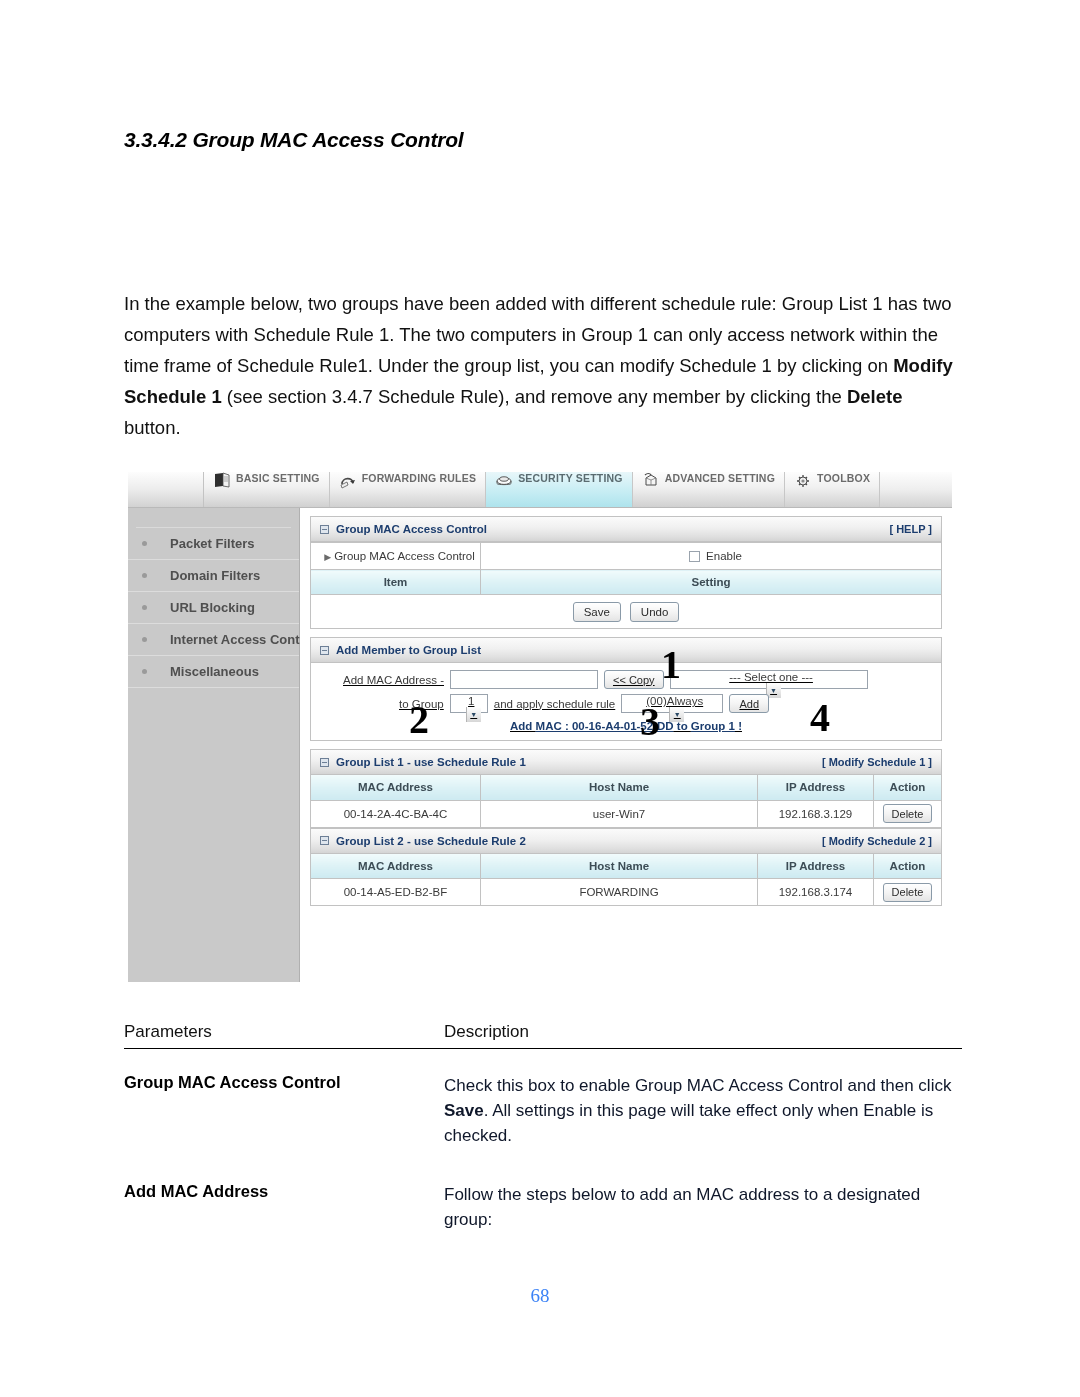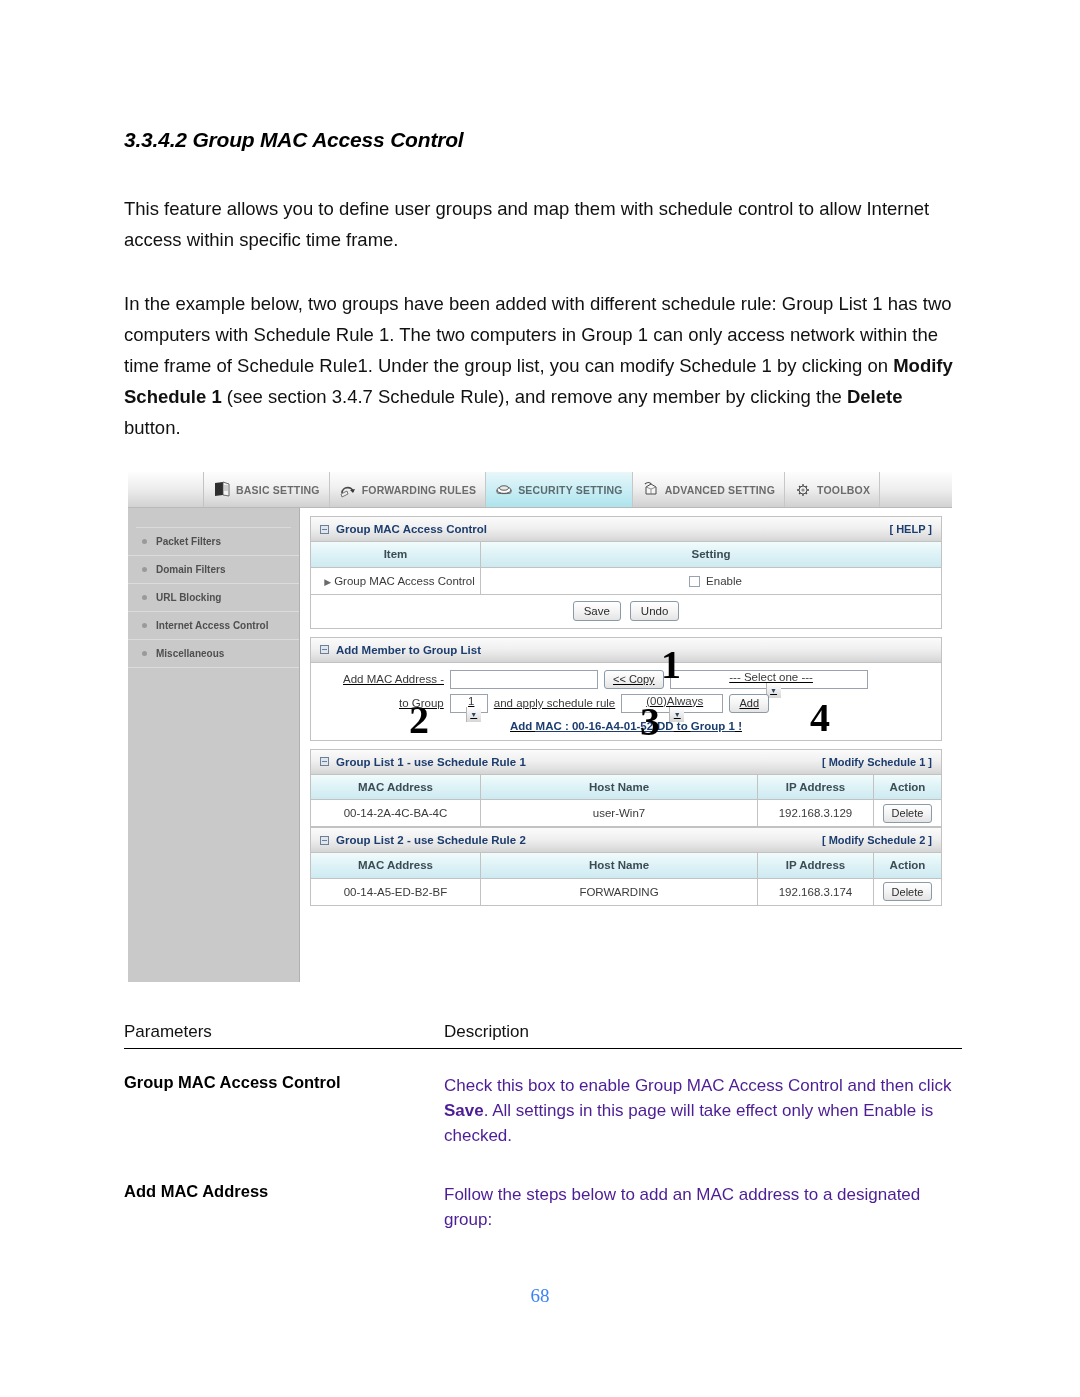--- a/index.html
+++ b/index.html
@@ -44,21 +44,21 @@
   .navbar {
     position:absolute; left:0; top:0; width:824px; height:36px;
     background:linear-gradient(to bottom,#ffffff 0%,#f2f2f2 40%,#dcdcdc 75%,#cfcfcf 100%);
     border-bottom:1px solid #b9b9b9;
     display:flex; align-items:center;
   }
   .nav-spacer { width:76px; height:100%;
     background:linear-gradient(to bottom,#fdfdfd 0%,#ececec 50%,#d2d2d2 100%);
     border-right:1px solid #c3c3c3; }
   .nav-tab {
-    height:100%; display:flex; align-items:center; gap:5px;
+    height:100%; display:flex; gap:5px;
     padding:0 9px;
     border-right:1px solid #c7c7c7;
     font-size:10.5px; font-weight:bold; letter-spacing:0.2px;
     color:#6b6b6b;
     background:linear-gradient(to bottom,#fdfdfd 0%,#f0f0f0 45%,#dcdcdc 80%,#d0d0d0 100%);
     white-space:nowrap;
   }
   .nav-tab.active {
     background:linear-gradient(to bottom,#e8f7fa 0%,#cdeff5 45%,#b9e8f0 80%,#aee3ec 100%);
     color:#5a6b70;
@@ -71,23 +71,23 @@
   .shot-body { position:absolute; left:0; top:36px; width:824px; height:474px; display:flex; }
 
   .sidebar {
     width:172px; flex:0 0 172px;
     background:#c9c9c9;
     border-right:1px solid #b0b0b0;
     padding:10px 0 0 0;
   }
   .sb-top-sep { height:10px; border-bottom:1px solid #dadada; margin:0 8px 0 8px; }
   .sb-item {
-    display:flex; align-items:center; gap:9px;
+    display:flex; align-items:center; gap:23px;
     padding:8px 8px 8px 14px;
-    font-size:10px; font-weight:bold; color:#4f4f4f;
+    font-size:13px; font-weight:bold; color:#4f4f4f;
     border-bottom:1px solid #dcdcdc;
     white-space:nowrap;
   }
   .sb-bullet { width:5px; height:5px; border-radius:50%; background:#9a9a9a; flex:0 0 5px; }
 
   .content {
     flex:1; background:#ffffff; padding:8px 10px 8px 10px;
   }
   .panel-hdr {
     display:flex; align-items:center; justify-content:space-between;
@@ -178,39 +178,36 @@
   #c3 { left:640px; top:702px; font-size:40px; }
   #c4 { left:810px; top:698px; font-size:40px; }
 
   
   .pt { position:absolute; left:124px; top:1022px; width:838px; }
   .pt-head { display:flex; font-size:17px; color:#111; padding-bottom:6px; }
   .pt-head .c1 { width:320px; }
   .pt-rule { border-top:1.4px solid #000; width:838px; }
   .pt-row { display:flex; margin-top:24px; }
   .pt-row .c1 { width:320px; font-size:16.5px; font-weight:bold; color:#000; }
-  .pt-row .c2 { flex:1; font-size:17px; line-height:25px; color:#4c1d95; }
+  .pt-row .c2 { flex:1; font-size:17px; line-height:25px; color:#0f172a; }
   .pt-row .c2 b { font-weight:bold; }
 
   .pageno {
     position:absolute; left:0; top:1285px; width:1080px;
     text-align:center; font-family:"Liberation Serif", serif;
     font-size:19px; color:#3b82f6;
   }
 </style>
 </head>
 <body>
 
 <div class="page">
 
   <div class="doc-heading">3.3.4.2 Group MAC Access Control</div>
 
-  <div class="para para1">
-    <span>This feature allows you to define user groups and map them with schedule control to allow Internet access within specific time frame.</span>
-  </div>
 
   <div class="para para2">
     <span>In the example below, two groups have been added with different schedule rule: Group List 1 has two computers with Schedule Rule 1. The two computers in Group 1 can only access network within the time frame of Schedule Rule1. Under the group list, you can modify Schedule 1 by clicking on </span><b>Modify Schedule 1</b><span> (see section 3.4.7 Schedule Rule), and remove any member by clicking the </span><b>Delete</b><span> button.</span>
   </div>
 
   <div class="shot">
 
     <div class="navbar">
       <div class="nav-spacer"></div>
 
@@ -304,30 +301,30 @@
           <span class="panel-hdr-left">
             <span class="box-ic"></span>
             <span>Group MAC Access Control</span>
           </span>
           <span class="hdr-right">[ HELP ]</span>
         </div>
 
         <table class="grid">
           <tbody>
               <tr>
-            <th style="width:170px">Item</th>
-            <th>Setting</th>
-          </tr>
-          <tr>
             <td class="item-cell">
               <span class="arrow-ic">▶</span><span>Group MAC Access Control</span>
             </td>
             <td class="set-cell">
               <span class="chk"></span><span>Enable</span>
             </td>
+          </tr>
+          <tr>
+            <th style="width:170px">Item</th>
+            <th>Setting</th>
           </tr>
         </tbody>
           </table>
 
         <div class="btnrow">
           <span class="btn">Save</span>
           <span class="btn">Undo</span>
         </div>
 
         <div class="panel-hdr" style="margin-top:8px">

